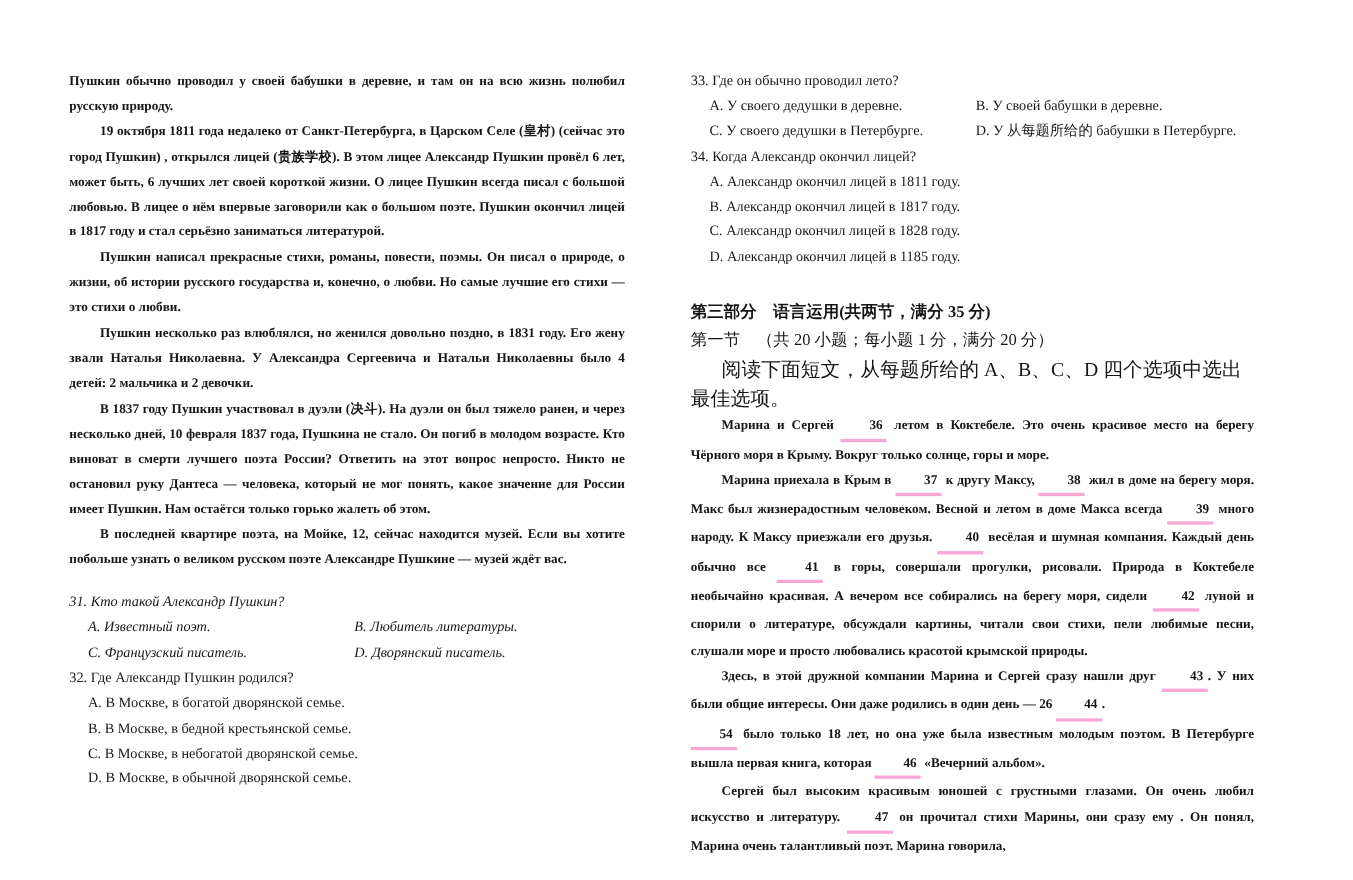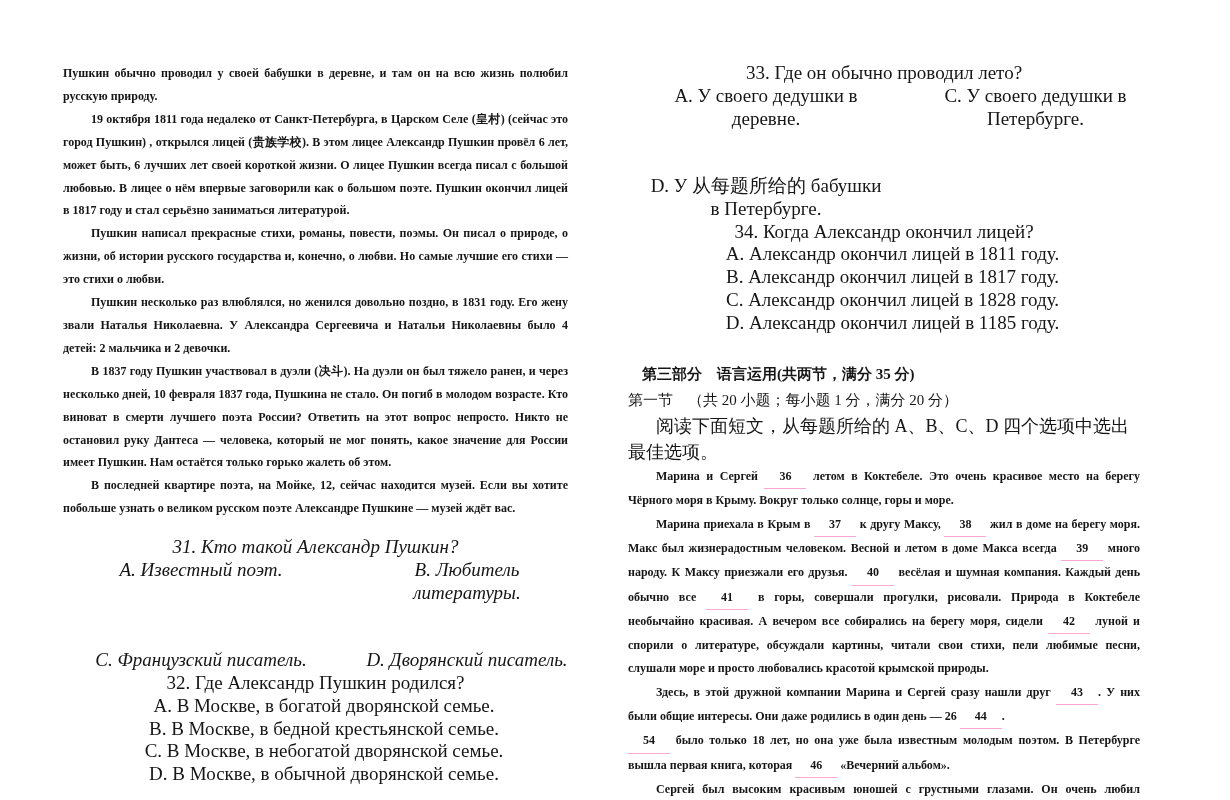--- a/index.html
+++ b/index.html
@@ -22,45 +22,44 @@
 
   .para {
     font-size:12px;
     line-height:22.9px;
     text-align:justify;
     text-indent:28px;
     font-weight:bold;
   }
   .para.no-indent { text-indent:0; }
 
-  .qblock { font-size:19px; line-height:22.9px;text-align:center; }
+  .qblock { font-size:13px; line-height:22.9px; }
   .qblock.qfirst { margin-top:16px;font-style:italic; }
   .qtext { }
-  .opts { padding-left:17px;gap:44px; }
+  .opts { padding-left:17px; }
   .opts.grid2 { display:grid; grid-template-columns:242px auto; }
   .opts.stack .opt { display:block; }
 
   .section-title {
     margin-top:26px;
     font-size:15px;
     font-weight:bold;
     line-height:26px;
-    margin-left:14px;
   }
   .section-sub   { font-size:15px; line-height:26px; }
   .section-instr { font-size:18px; line-height:26px; text-indent:28px; }
 
   .cloze .para { line-height:23.3px; }
 
   .blank {
     display:inline-block;
     min-width:42px;
     padding:0 4px;
-    border-bottom:1px solid #f9a8d4;
-    text-align:center;
+    border-bottom:3px solid #f9a8d4;
+    text-align:right;
     text-indent:0;
   }
 </style>
 </head>
 <body>
 
 <div class="page">
 
   <div class="col col-left">
 
@@ -94,20 +93,21 @@
     </div>
 
   </div>
 
   <div class="col col-right">
 
     <div class="qblock">
       <div class="qtext">33. Где он обычно проводил лето?</div>
       <div class="opts grid2">
         <div class="opt">A. У своего дедушки в деревне.</div>
+        <div class="opt">B. У своей бабушки в деревне.</div>
         <div class="opt">C. У своего дедушки в Петербурге.</div>
         <div class="opt">D. У 从每题所给的 бабушки в Петербурге.</div>
       </div>
     </div>
 
     <div class="qblock">
       <div class="qtext">34. Когда Александр окончил лицей?</div>
       <div class="opts stack">
         <div class="opt">A. Александр окончил лицей в 1811 году.</div>
         <div class="opt">B. Александр окончил лицей в 1817 году.</div>

